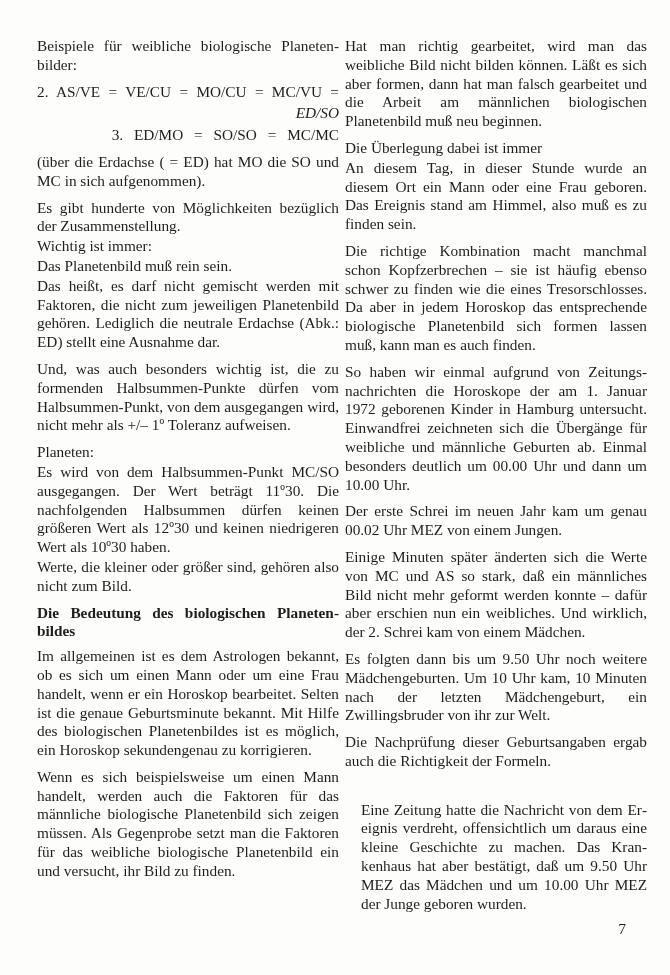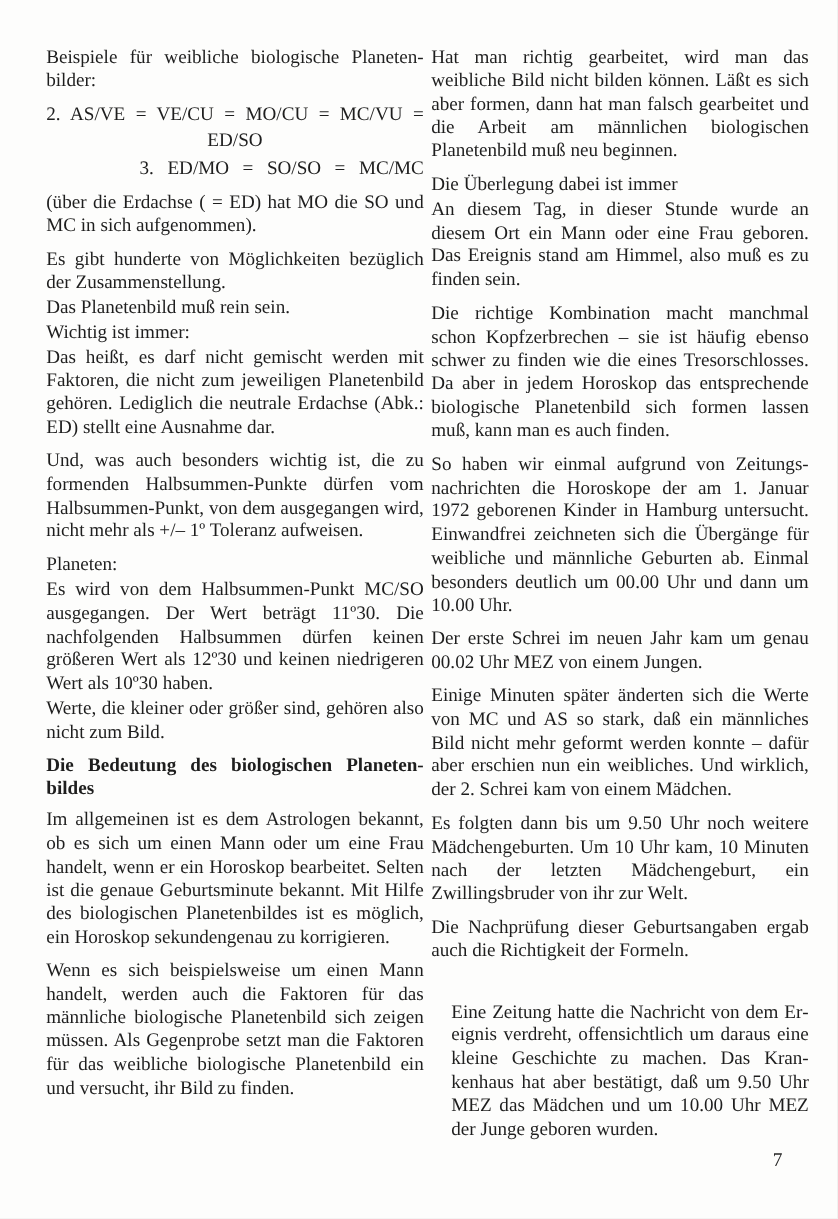--- a/index.html
+++ b/index.html
@@ -33,21 +33,21 @@
     margin: 0 0 8px 0;
     text-align: justify;
     hyphens: manual;
     -webkit-hyphens: manual;
   }
   .tight { margin-bottom: 1px; }
   .heading { font-weight: 700; margin: 2px 0 6px 0; }
   .bold { font-weight: 400; }
   .eq { margin-bottom: 3px; }
   .eq-justify { text-align: justify; text-align-last: justify; }
-  .eq-right { text-align: center; }
+  .eq-right { text-align: right; font-style: italic; }
   .eq-loose { word-spacing: 7px; margin-bottom: 8px; text-align: right; }
   .gap-top { margin-top: 30px; margin-left: 16px; }
   .page-number {
     position: absolute;
     top: 920px;
     right: 44px;
     font-size: 15.5px;
     color: #1e1e1e;
   }
 </style>
@@ -56,22 +56,22 @@
 
 <div class="page">
   <div class="columns">
     <div class="col">
         <p class="para body">Beispiele für weibliche biologische Planeten­bilder:</p>
         <p class="para eq eq-justify">2. AS/VE = VE/CU = MO/CU = MC/VU =</p>
         <p class="para eq eq-right">ED/SO</p>
         <p class="para eq-loose">3. ED/MO = SO/SO = MC/MC</p>
         <p class="para body">(über die Erdachse ( = ED) hat MO die SO und MC in sich aufgenommen).</p>
         <p class="para tight">Es gibt hunderte von Möglichkeiten bezüg­lich der Zusammenstellung.</p>
+        <p class="para tight">Wichtig ist immer:</p>
         <p class="para tight">Das Planetenbild muß rein sein.</p>
-        <p class="para tight">Wichtig ist immer:</p>
         <p class="para body">Das heißt, es darf nicht gemischt werden mit Faktoren, die nicht zum jeweiligen Planeten­bild gehören. Lediglich die neutrale Erdachse (Abk.: ED) stellt eine Ausnahme dar.</p>
         <p class="para body">Und, was auch besonders wichtig ist, die zu formenden Halbsummen-Punkte dürfen vom Halbsummen-Punkt, von dem ausgegangen wird, nicht mehr als +/– 1º Toleranz aufwei­sen.</p>
         <p class="para tight">Planeten:</p>
         <p class="para tight">Es wird von dem Halbsummen-Punkt MC/SO ausgegangen. Der Wert beträgt 11º30. Die nachfolgenden Halbsummen dürfen keinen größeren Wert als 12º30 und keinen niedri­geren Wert als 10º30 haben.</p>
         <p class="para body">Werte, die kleiner oder größer sind, gehören also nicht zum Bild.</p>
         <p class="para heading">Die Bedeutung des biologischen Planeten­bildes</p>
         <p class="para body">Im allgemeinen ist es dem Astrologen be­kannt, ob es sich um einen Mann oder um eine Frau handelt, wenn er ein Horoskop bearbeitet. Selten ist die genaue Geburts­minute bekannt. Mit Hilfe des biologischen Planetenbildes ist es möglich, ein Horoskop sekundengenau zu korrigieren.</p>
         <p class="para body">Wenn es sich beispielsweise um einen Mann handelt, werden auch die Faktoren für das männliche biologische Planetenbild sich zei­gen müssen. Als Gegenprobe setzt man die Faktoren für das weibliche biologische Pla­netenbild ein und versucht, ihr Bild zu finden.</p>
       </div>
     <div class="col">

